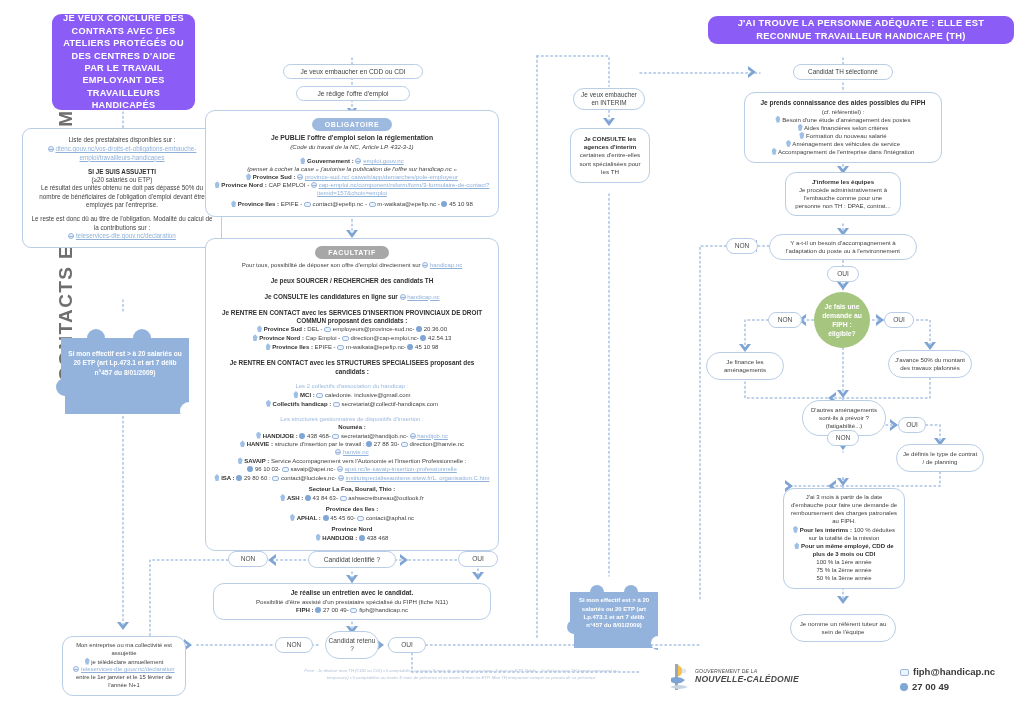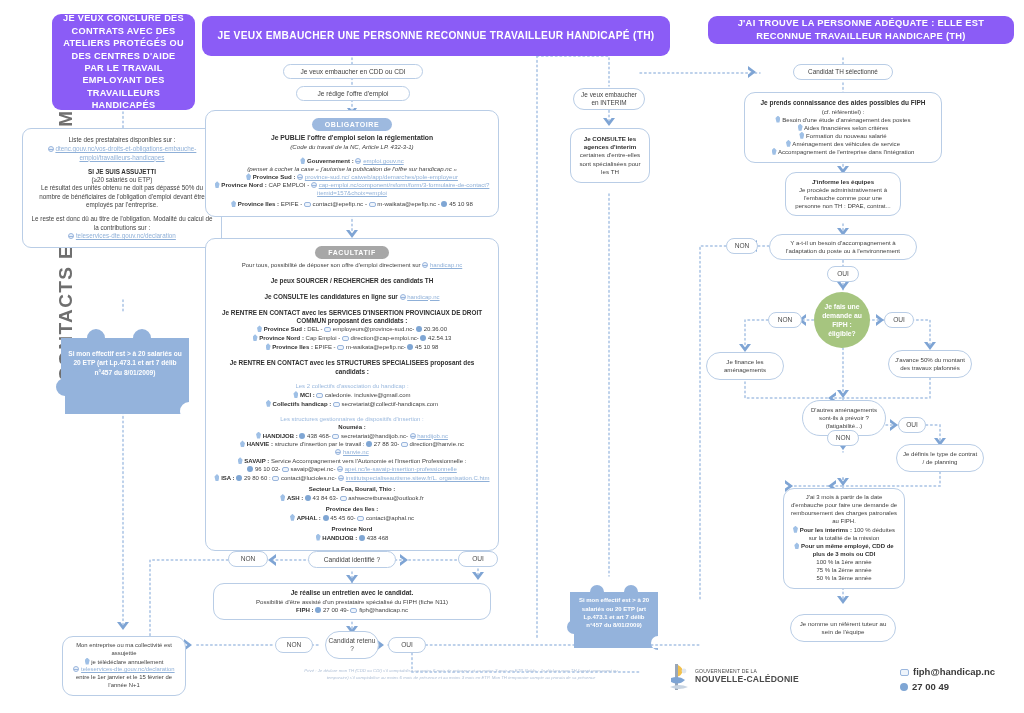--- a/index.html
+++ b/index.html
@@ -88,21 +88,21 @@
   }
 
   
   .footnote {
     position:absolute; left:296px; top:668px; width:330px;
     font-size:4.3px; line-height:1.6; color:#aebfd6; font-style:italic; text-align:center;
   }
   .footer-logos { position:absolute; left:668px; top:662px; display:flex; align-items:center; gap:10px; }
   .gov-logo { display:flex; align-items:center; gap:5px; }
   .gov-mark { width:22px; height:30px; position:relative; }
-  .gov-text { font-size:6px; color:#4a4a4a; line-height:1.15; }
+  .gov-text { font-size:6px; color:#4a4a4a; line-height:1.15;font-style:italic; }
   .gov-text .l1 { font-size:5px; letter-spacing:.2px; }
   .gov-text .l2 { font-size:8.6px; font-weight:bold; letter-spacing:.2px; }
   .fiph-logo { display:flex; align-items:center; gap:4px; }
   .fiph-word { font-size:25px; font-weight:bold; color:#4f7dbd; letter-spacing:-1px; line-height:1; }
   .fiph-word .h { color:#e79a3c; }
   .fiph-sub { font-size:3.6px; color:#8fa4c4; line-height:1.5; max-width:66px; }
   .contact-block { position:absolute; left:900px; top:665px; font-size:9.5px; color:#3a3a3a; line-height:1.55; font-weight:bold;}
   .contact-block .row { display:flex; align-items:center; gap:4px; }
 </style>
 </head>
@@ -232,21 +232,20 @@
         <path d="M890,419 l8,6 l-8,6 l0,-3.4 l3.6,-2.6 l-3.6,-2.6 z"></path>
         <path d="M184,639 l8,6 l-8,6 l0,-3.4 l3.6,-2.6 l-3.6,-2.6 z"></path>
         <path d="M785,480 l8,6 l-8,6 l0,-3.4 l3.6,-2.6 l-3.6,-2.6 z"></path>
       </g>
     </g>
   </svg>
 
   <div class="side-title">CONTACTS ET LOGIGRAMME</div>
 
   <div class="banner b1">JE VEUX CONCLURE DES CONTRATS AVEC DES ATELIERS PROTÉGÉS OU DES CENTRES D'AIDE PAR LE TRAVAIL EMPLOYANT DES TRAVAILLEURS HANDICAPÉS</div>
-  <div class="banner b2">JE VEUX EMBAUCHER UNE PERSONNE RECONNUE TRAVAILLEUR HANDICAPÉ (TH)</div>
   <div class="banner b3">J'AI TROUVE LA PERSONNE ADÉQUATE : ELLE EST RECONNUE TRAVAILLEUR HANDICAPE (TH)</div>
 
   <div class="node" style="left:22px; top:128px; width:200px; font-size:6.3px; border-radius:9px; padding:7px 8px;">
     <div>Liste des prestataires disponibles sur :</div>
     <div style="margin-top:1px;">
       <span class="ic ic-globe"></span>
       <span class="lnk">dtenc.gouv.nc/vos-droits-et-obligations-embauche-emploi/travailleurs-handicapes</span>
     </div>
     <div class="b" style="margin-top:6px;">SI JE SUIS ASSUJETTI</div>
     <div>(≥20 salariés ou ETP)</div>

